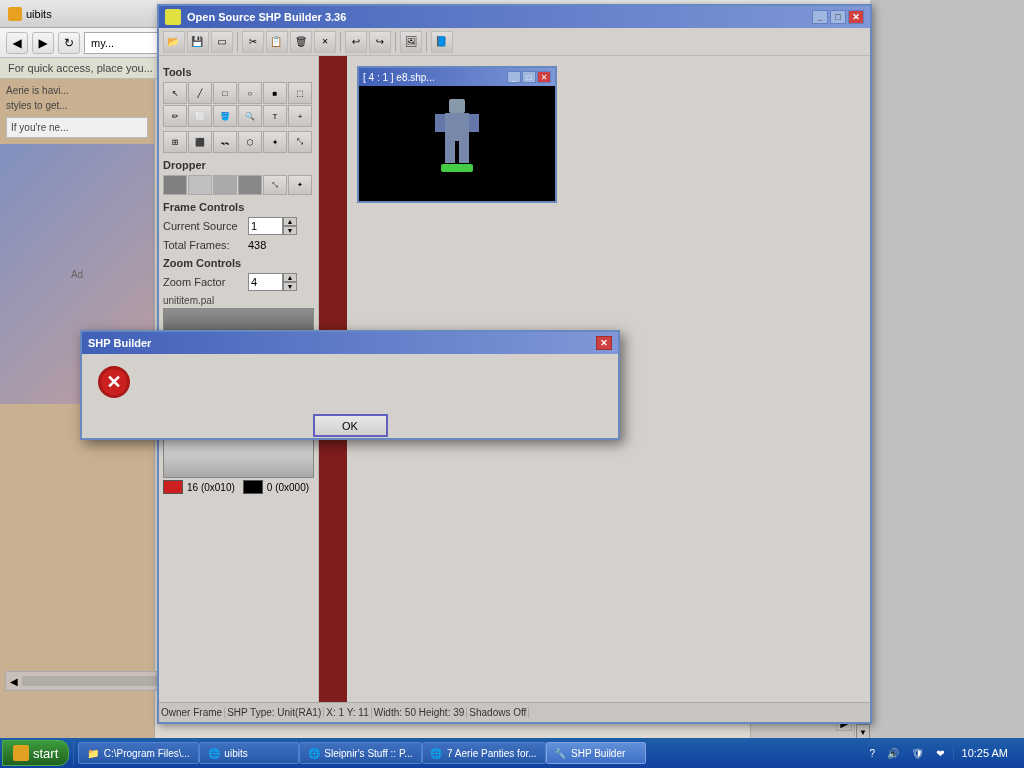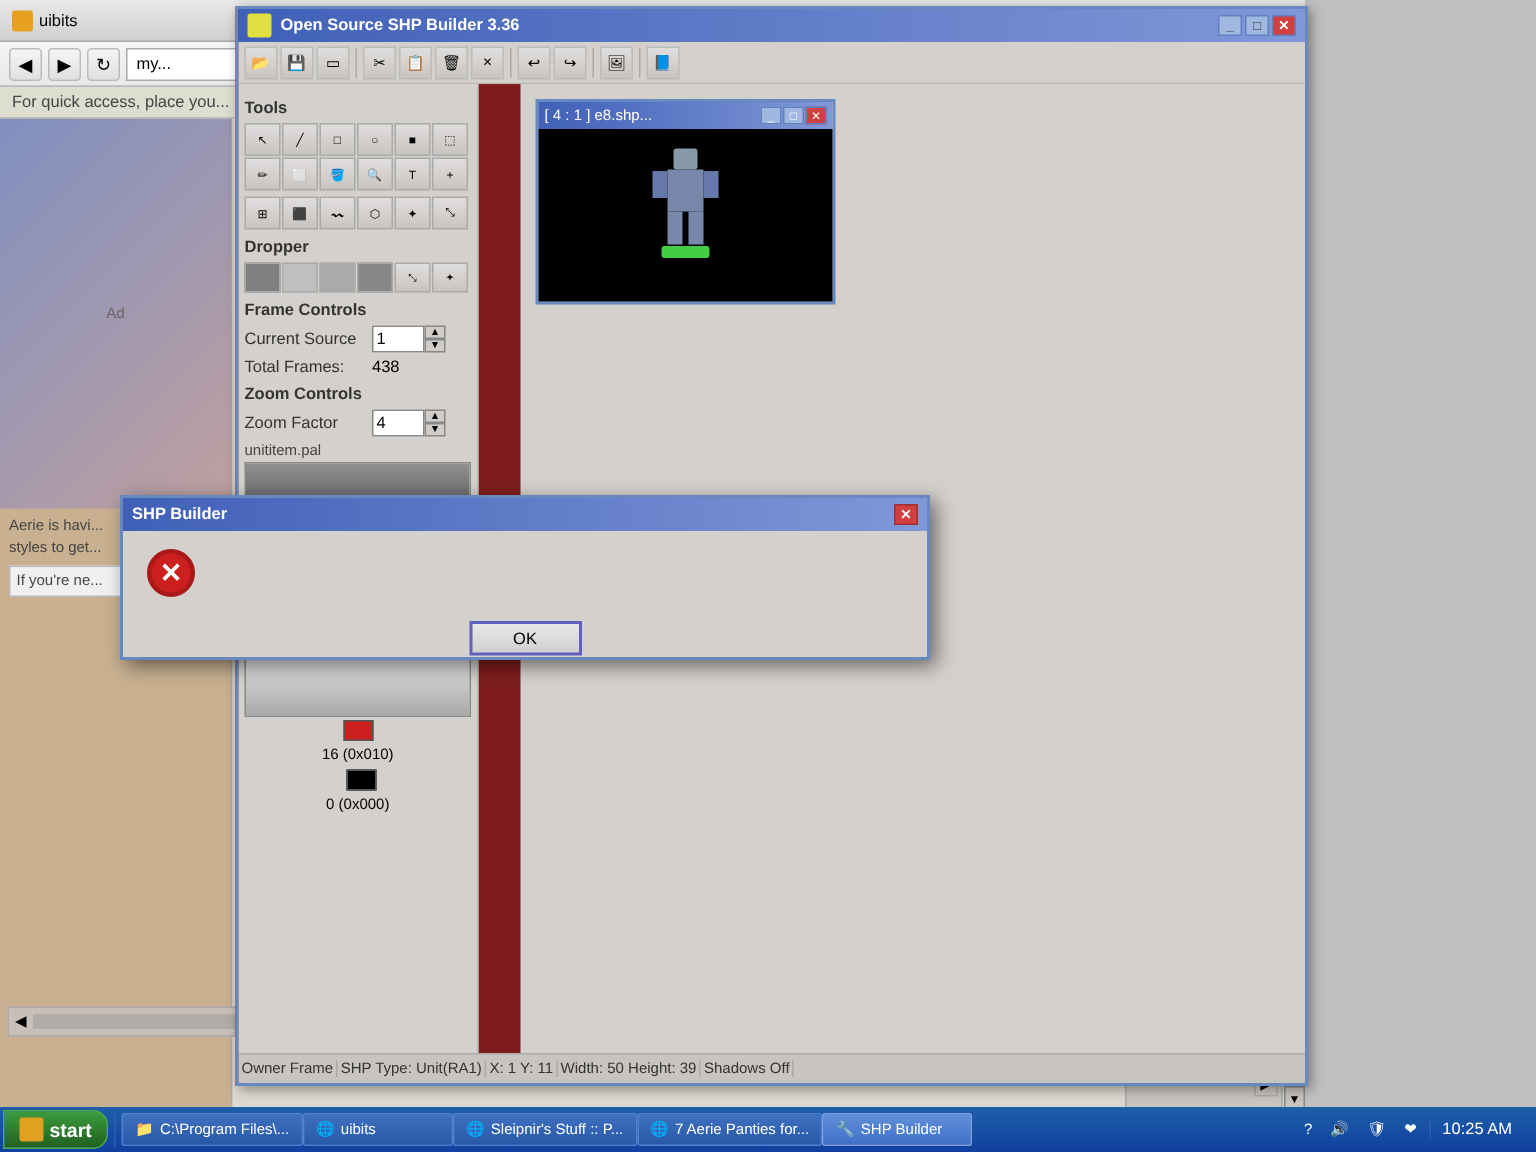--- a/index.html
+++ b/index.html
@@ -280,21 +280,20 @@
       flex-direction: column;
     }
 
     
     .color-bar {
       display: flex;
       align-items: center;
       margin-top: 2px;
       gap: 4px;
       font-size: 10px;
-      flex-direction: column;
     }
     .color-swatch {
       width: 20px; height: 14px;
       border: 1px solid #555;
     }
 
     
     .shp-canvas-area {
       flex: 1;
       background: #d4d0cc;
@@ -447,21 +446,21 @@
       display: flex;
       align-items: center;
       z-index: 200;
     }
     .start-btn {
       height: 26px;
       padding: 0 10px;
       background: linear-gradient(to bottom, #3c9c3c, #206020);
       border: 1px solid #4aac4a;
       color: white;
-      font-weight: bold;
+      font-weight: normal;
       font-size: 13px;
       cursor: pointer;
       display: flex;
       align-items: center;
       gap: 4px;
       border-radius: 0 10px 10px 0;
       margin-left: 2px;
     }
     .start-icon {
       width: 16px; height: 16px;
@@ -584,26 +583,26 @@
 
   <div class="browser-content">
 
     <div class="quick-access">
       <span>For quick access, place you...</span>
     </div>
 
     <div style="display:flex; height: calc(100% - 20px); position: relative;">
 
       <div style="width: 155px; background: #c8b090; border-right: 1px solid #aaa; overflow: hidden;">
-        <div style="width:100%; height: 260px; background: linear-gradient(135deg, #8090c0, #c0a0a0); display:flex; align-items:center; justify-content:center; font-size:10px; color:#666;">Ad</div>
         <div style="padding: 6px; font-size:10px; color:#444;">
           <div style="margin-bottom: 4px;">Aerie is havi...</div>
           <div style="margin-bottom: 4px;">styles to get...</div>
           <div style="margin-top: 6px; padding: 4px; border: 1px solid #bbb; background: #f0f0f0;">If you're ne...</div>
         </div>
+        <div style="width:100%; height: 260px; background: linear-gradient(135deg, #8090c0, #c0a0a0); display:flex; align-items:center; justify-content:center; font-size:10px; color:#666;">Ad</div>
 
         <div style="position: absolute; bottom: 50px; left: 5px; right: 155px; height: 20px; background: #c8c0b8; border: 1px solid #aaa; display:flex; align-items:center;">
           <div style="font-size:10px; padding: 0 4px;">◀</div>
           <div style="flex:1; height: 10px; background: #b0aca8;"></div>
         </div>
       </div>
 
       <div style="flex:1; padding: 6px; background: #ddd8d0; overflow: hidden;">
         <div class="forum-text-block">
           <span>hat you are tryi...</span>

